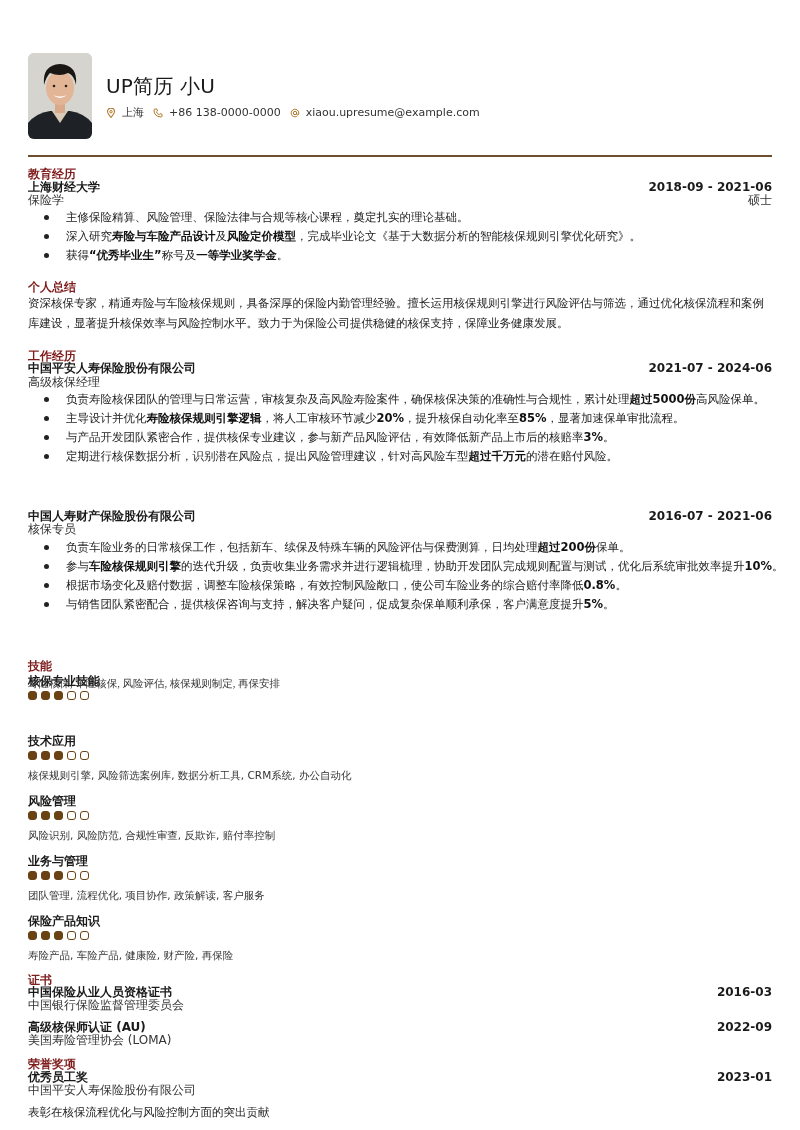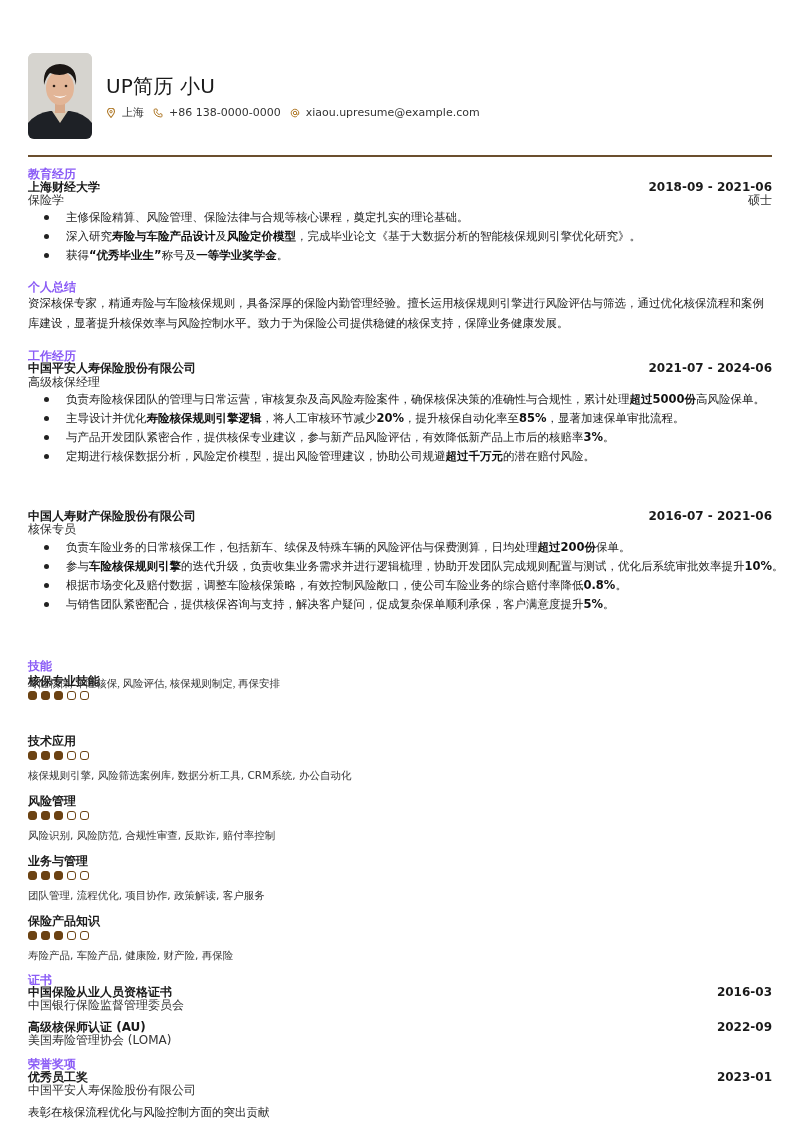--- a/index.html
+++ b/index.html
@@ -27,21 +27,21 @@
     position: absolute; left: 78px; top: 52px; display: flex; 
     font-size: 11px; color: #333; white-space: nowrap;
   }
   .contact { display: flex; align-items: center; margin-right: 9px; }
   .contact svg { width: 10px; height: 10px; margin-right: 6px; }
   .divider {
     position: absolute; left: 0; top: 155px; width: 744px; height: 1.5px; background: #6b4f2e;
   }
 
   .section-title {
-    position: absolute; left: 0; font-size: 12px; font-weight: bold; color: #8b5cf6; line-height: 13px;
+    position: absolute; left: 0; font-size: 12px; font-weight: bold; color: #7f1d1d; line-height: 13px;
   }
   .entry-title {
     position: absolute; left: 0; font-size: 12px; font-weight: bold; color: #1a1a1a; line-height: 13px;
   }
   .entry-sub {
     position: absolute; left: 0; font-size: 12px; color: #333; line-height: 13px;
   }
   .entry-date {
     position: absolute; right: 0; font-size: 12px; font-weight: bold; color: #1a1a1a; line-height: 13px; text-align: center;
   }
@@ -131,21 +131,21 @@
 
   <div class="section-title" style="top:350px">工作经历</div>
 
   <div class="entry-title" style="top:362px">中国平安人寿保险股份有限公司</div>
   <div class="entry-sub" style="top:376px">高级核保经理</div>
   <div class="entry-date" style="top:362px">2021-07 - 2024-06</div>
   <ul class="bullets" style="top:393px">
       <li><span>负责寿险核保团队的管理与日常运营，审核复杂及高风险寿险案件，确保核保决策的准确性与合规性，累计处理</span><b>超过5000份</b><span>高风险保单。</span></li>
       <li><span>主导设计并优化</span><b>寿险核保规则引擎逻辑</b><span>，将人工审核环节减少</span><b>20%</b><span>，提升核保自动化率至</span><b>85%</b><span>，显著加速保单审批流程。</span></li>
       <li><span>与产品开发团队紧密合作，提供核保专业建议，参与新产品风险评估，有效降低新产品上市后的核赔率</span><b>3%</b><span>。</span></li>
-      <li><span>定期进行核保数据分析，风险定价模型，提出风险管理建议，协助公司规避</span><b>超过千万元</b><span>的潜在赔付风险。</span></li>
+      <li><span>定期进行核保数据分析，识别潜在风险点，提出风险管理建议，针对高风险车型</span><b>超过千万元</b><span>的潜在赔付风险。</span></li>
     </ul>
 
   <div class="entry-title" style="top:510px">中国人寿财产保险股份有限公司</div>
   <div class="entry-sub" style="top:523px">核保专员</div>
   <div class="entry-date" style="top:510px">2016-07 - 2021-06</div>
   <ul class="bullets" style="top:541px">
       <li><span>负责车险业务的日常核保工作，包括新车、续保及特殊车辆的风险评估与保费测算，日均处理</span><b>超过200份</b><span>保单。</span></li>
       <li><span>参与</span><b>车险核保规则引擎</b><span>的迭代升级，负责收集业务需求并进行逻辑梳理，协助开发团队完成规则配置与测试，优化后系统审批效率提升</span><b>10%</b><span>。</span></li>
       <li><span>根据市场变化及赔付数据，调整车险核保策略，有效控制风险敞口，使公司车险业务的综合赔付率降低</span><b>0.8%</b><span>。</span></li>
       <li><span>与销售团队紧密配合，提供核保咨询与支持，解决客户疑问，促成复杂保单顺利承保，客户满意度提升</span><b>5%</b><span>。</span></li>

